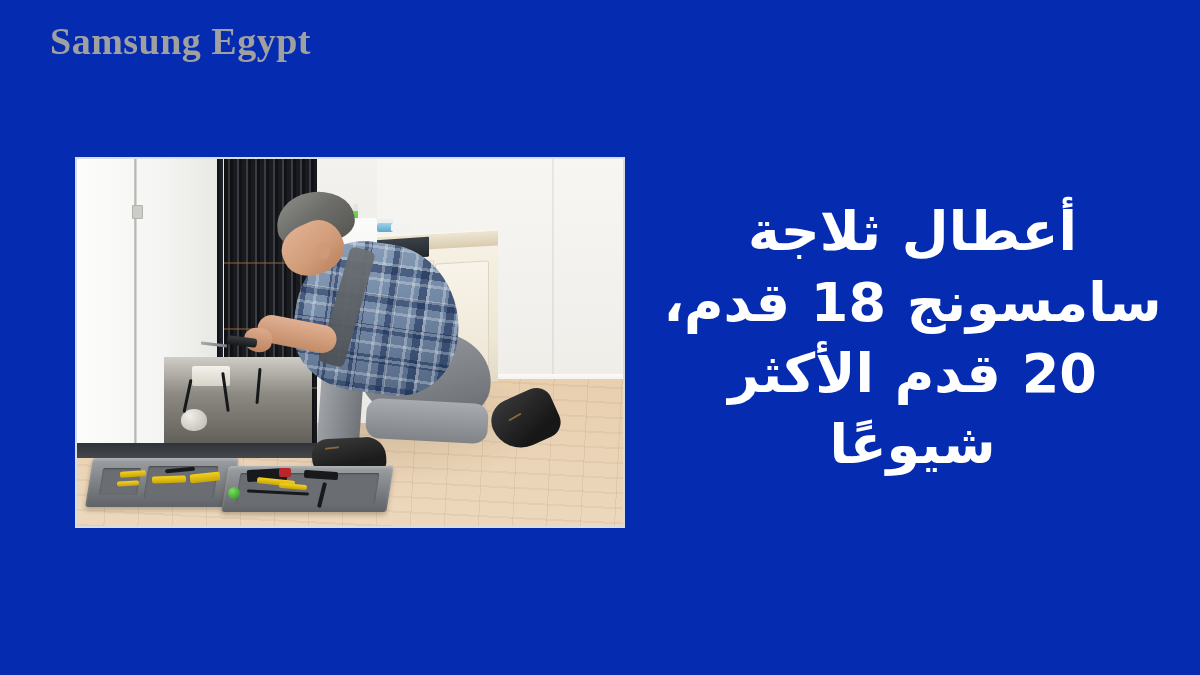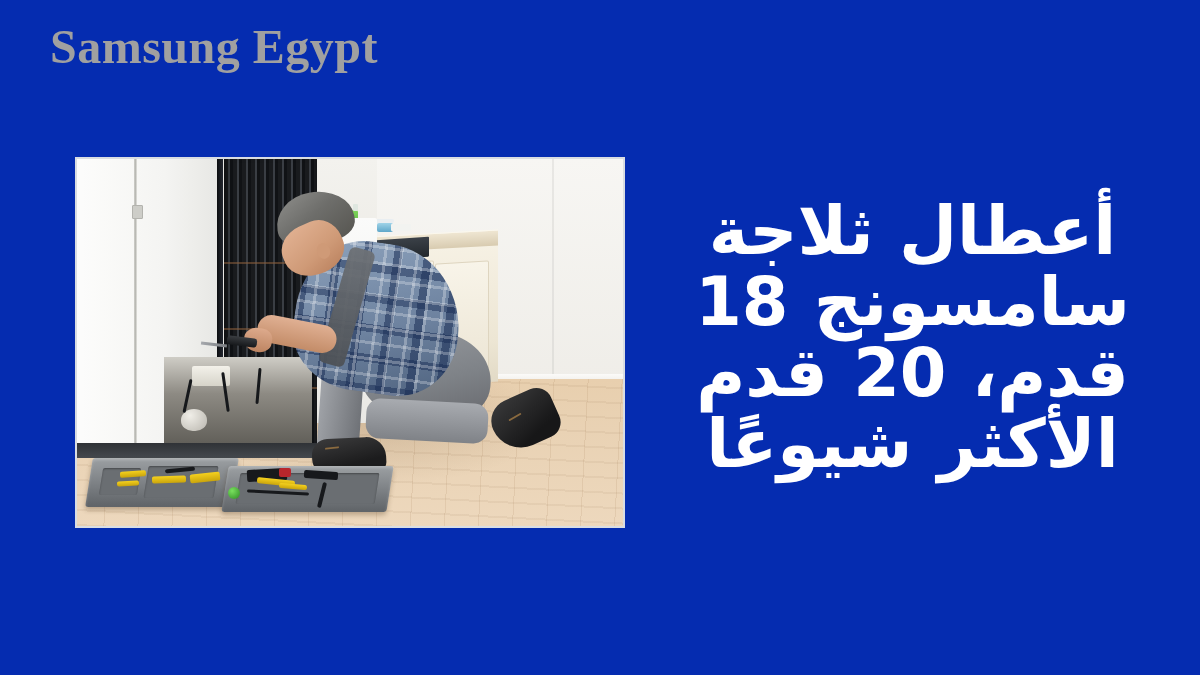--- a/index.html
+++ b/index.html
@@ -19,21 +19,21 @@
     overflow: hidden;
   }
 
   
   #brand {
     position: absolute;
     left: 50px;
     top: 21px;
     font-family: "Liberation Serif", "DejaVu Serif", serif;
     font-weight: 700;
-    font-size: 48px;
+    font-size: 38px;
     letter-spacing: 0.5px;
     color: #a0a0a0;
     white-space: nowrap;
     line-height: 1.1;
   }
 
   
   #photo-frame {
     position: absolute;
     left: 75px;
@@ -453,21 +453,21 @@
   #headline {
     position: absolute;
     left: 640px;
     top: 196px;
     width: 545px;
     text-align: center;
     direction: rtl;
     color: #ffffff;
     font-family: "DejaVu Sans", "Liberation Sans", sans-serif;
     font-weight: 700;
-    font-size: 67px;
+    font-size: 54px;
     line-height: 71px;
     letter-spacing: 0px;
     word-spacing: 2px;
   }
 </style>
 </head>
 <body>
 
 <div id="canvas">
 

